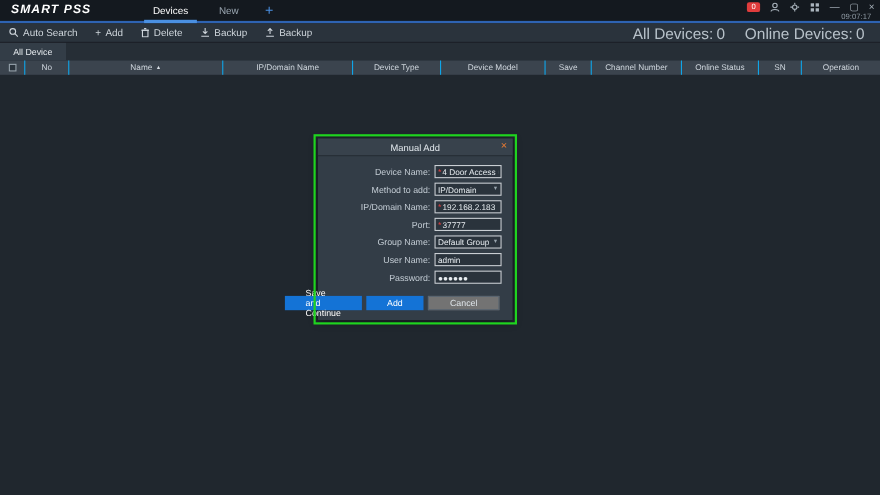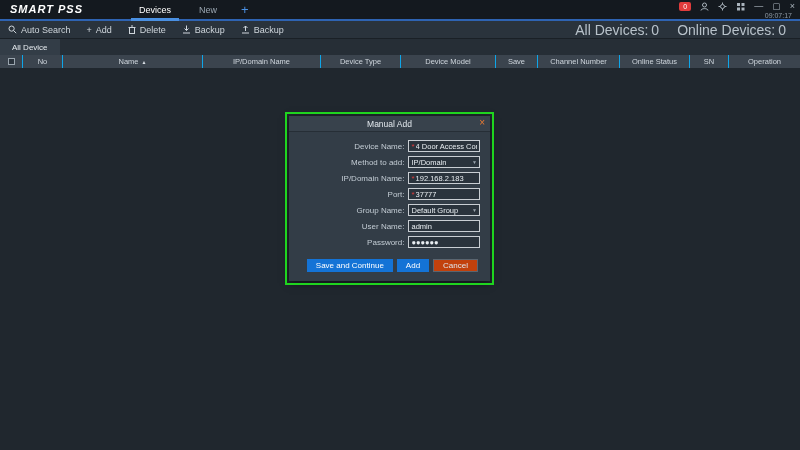--- a/index.html
+++ b/index.html
@@ -36,37 +36,37 @@
   .th { border-left:1px solid #0ea5e9; display:flex; align-items:center; justify-content:center; gap:3px; }
   .th:first-child { border-left:none; }
   .cb { width:7px; height:7px; border:1px solid #9aa5ae; background:#2a333c; }
   .w-cb{width:22px;} .w-no{width:40px;} .w-name{width:140px;} .w-ip{width:118px;}
   .w-type{width:80px;} .w-model{width:95px;} .w-port{width:42px;} .w-ch{width:82px;}
   .w-on{width:70px;} .w-sn{flex:1;} .w-op{width:72px;}
   .sort-asc { font-size:5px; color:#d8dee4; }
   .tbody { position:absolute; left:0; right:0; top:70px; bottom:0; background:#20272e; }
 
   
-  .dialog { position:absolute; left:289px; top:116px; width:201px; background:#333d47;
+  .dialog { position:absolute; left:289px; top:126px; width:177px; background:#333d47;
             outline:2px solid #1fd41f; outline-offset:2px; box-shadow:0 2px 8px rgba(0,0,0,.55); }
   .dlg-title { height:16px; background:#38424c; border-bottom:1px solid #262e36; position:relative;
                display:flex; align-items:center; justify-content:center; color:#e2e8ed; font-size:8.5px; }
   .dlg-close { position:absolute; right:5px; top:1px; color:#e87a33; font-size:10px; cursor:default; }
   .dlg-body { padding:8px 10px 4px;margin-left:24px; }
   .frow { display:flex; align-items:center; margin-bottom:4px; }
   .flabel { width:96px; text-align:right; color:#c3ccd4; font-size:8px; padding-right:4px; }
   .fctrl { width:80px; height:12px; background:#2a333c; border:1px solid #c9ced3; display:flex; align-items:center; padding:0 2px; }
   .fctrl input { width:100%; background:transparent; border:none; outline:none; color:#e8edf1; font-size:7.5px; font-family:"Liberation Sans", sans-serif; }
   .req { color:#e23c3c; font-size:8px; margin-right:1px; }
   .selval { color:#e8edf1; font-size:7.5px; white-space:nowrap; overflow:hidden; }
   .dd-arrow { margin-left:auto; color:#9aa5ae; font-size:5px; }
   .dlg-buttons { display:flex; justify-content:flex-end; gap:4px; padding:3px 12px 9px; }
-  .btn { height:13px; display:flex; align-items:center; justify-content:center; font-size:8px; padding:0 9px; cursor:default; }
+  .btn { height:13px; display:flex; align-items:center; justify-content:center; font-size:8px; padding:0 19px; cursor:default; }
   .btn-primary { background:#1473d6; color:#ffffff; }
-  .btn-cancel { background:#c2410c; border:1px solid #5a6570; color:#dfe5ea; }
+  .btn-cancel { background:#737373; border:1px solid #5a6570; color:#dfe5ea; }
 </style>
 </head>
 <body>
 
 <div class="app">
 
   <div class="titlebar">
     <div class="logo">SMART PSS</div>
     <div class="tabs">
       <div class="tab active">Devices</div>

